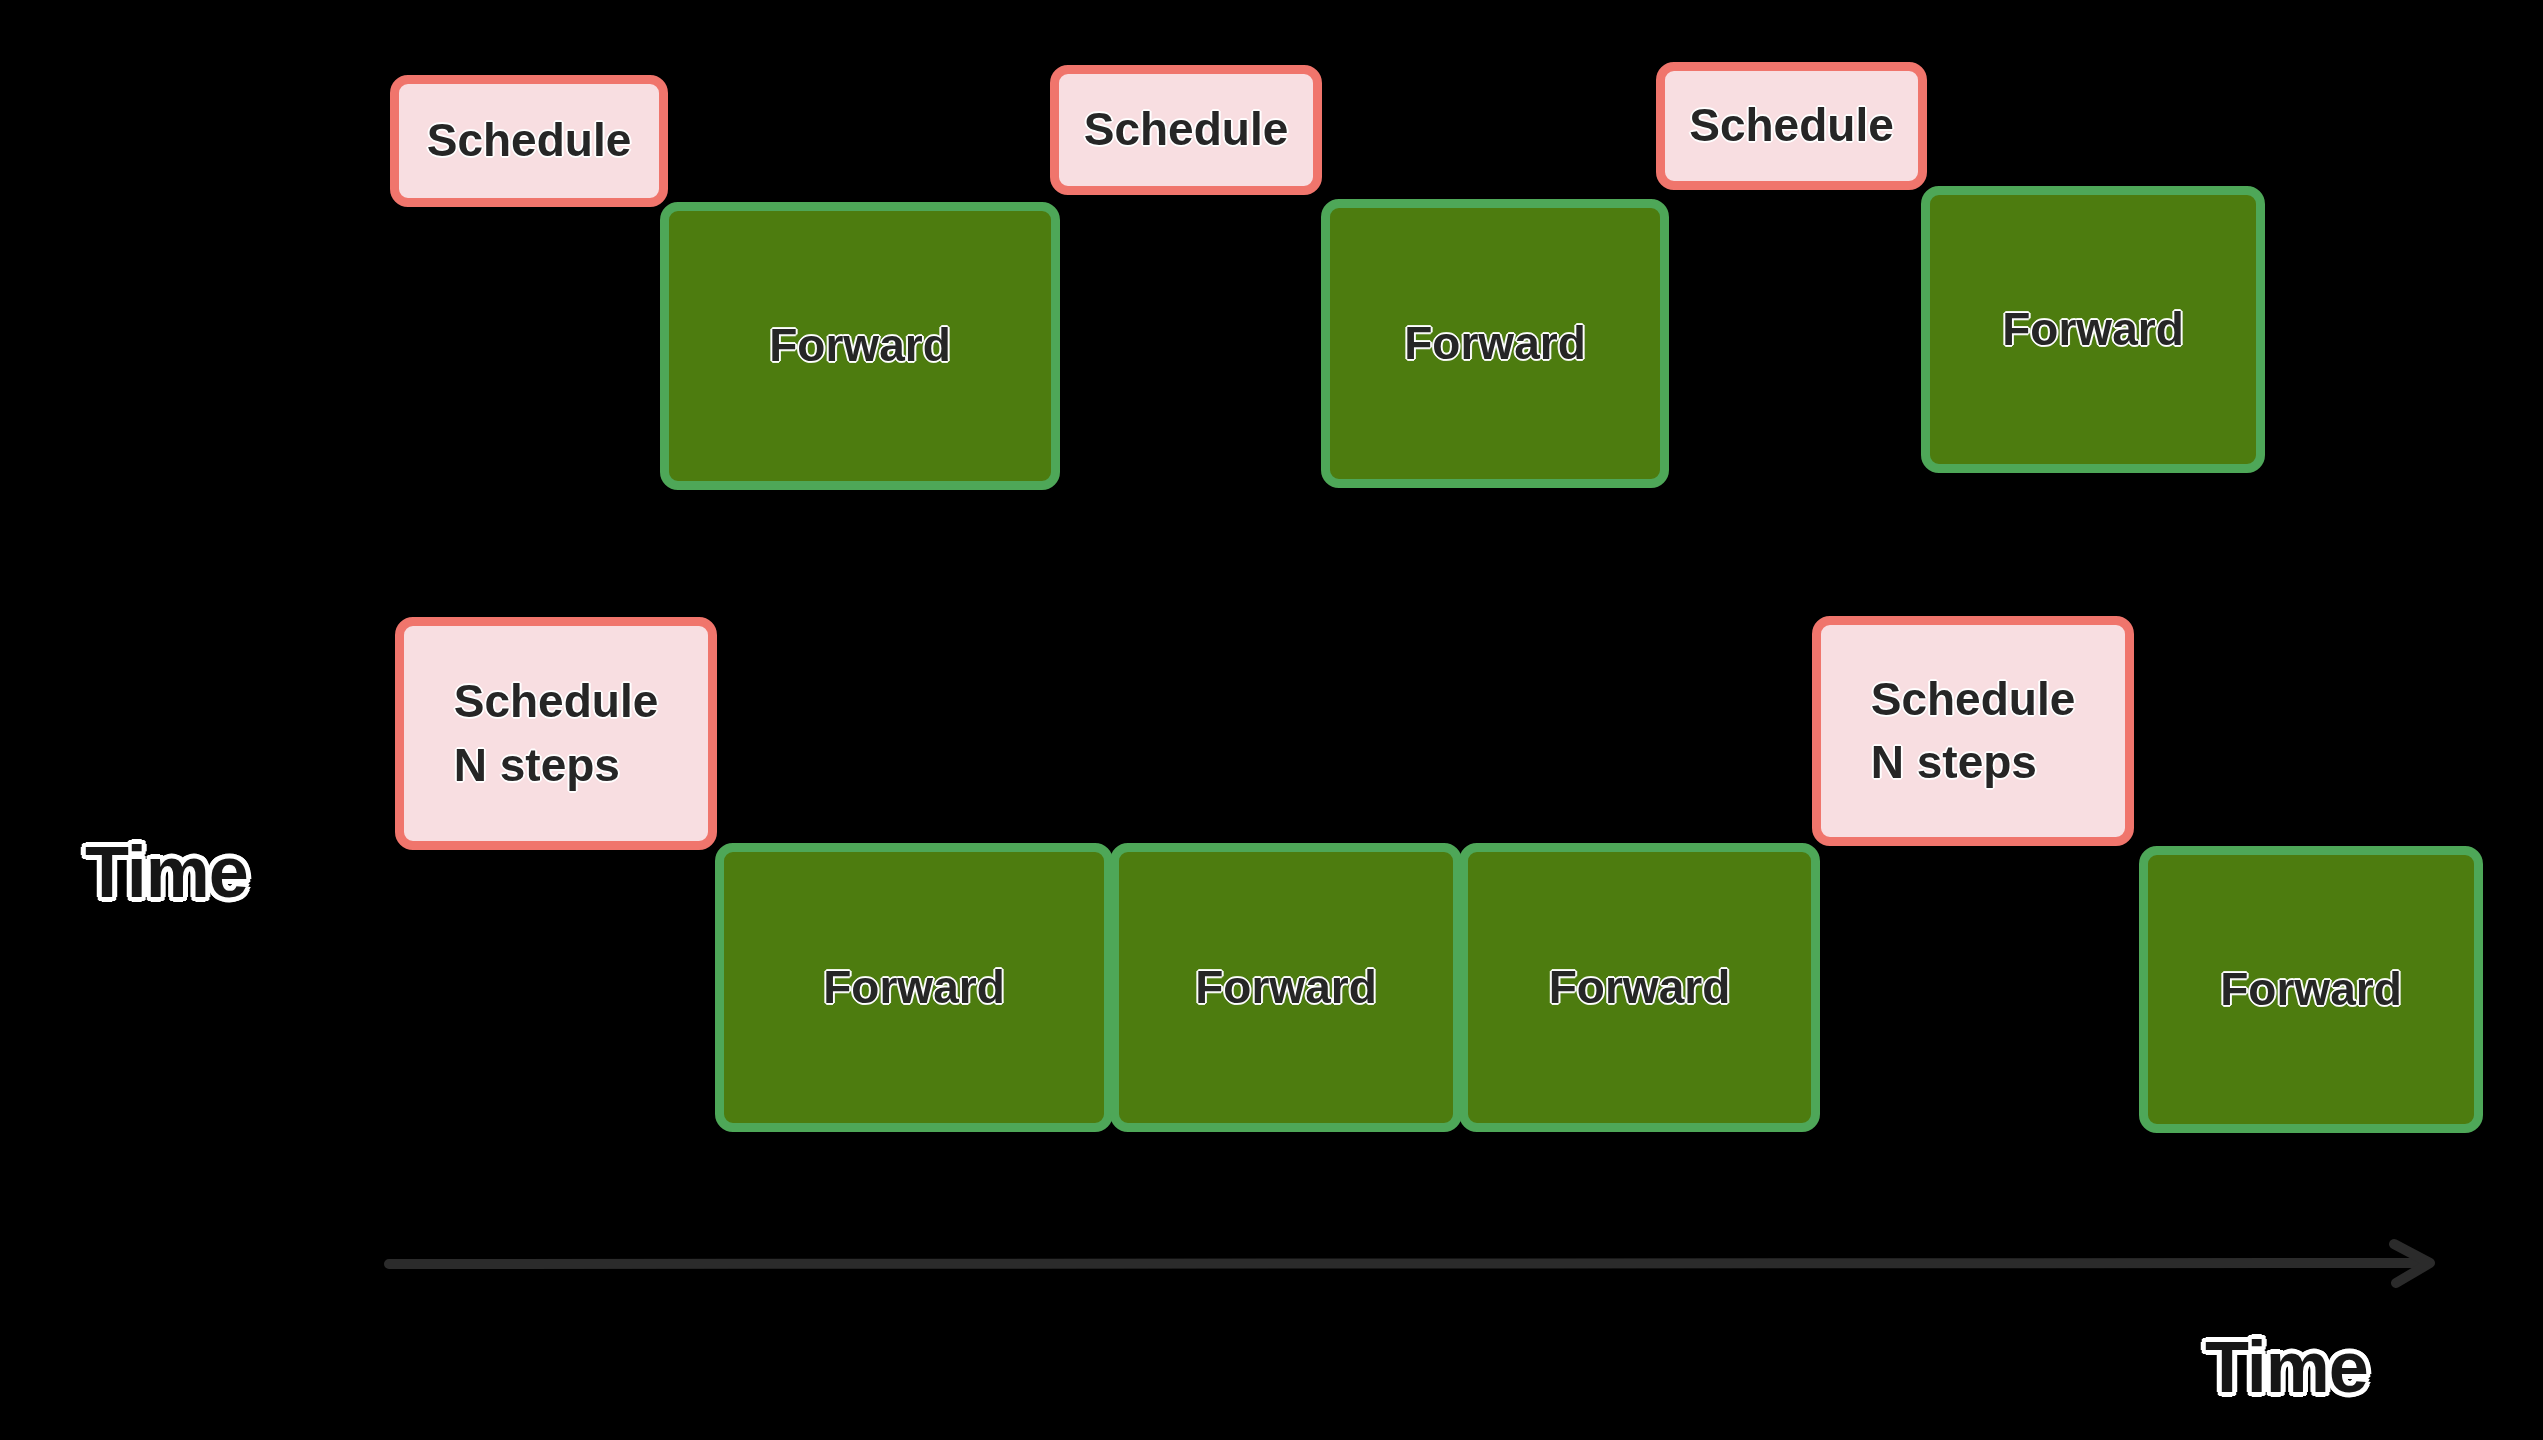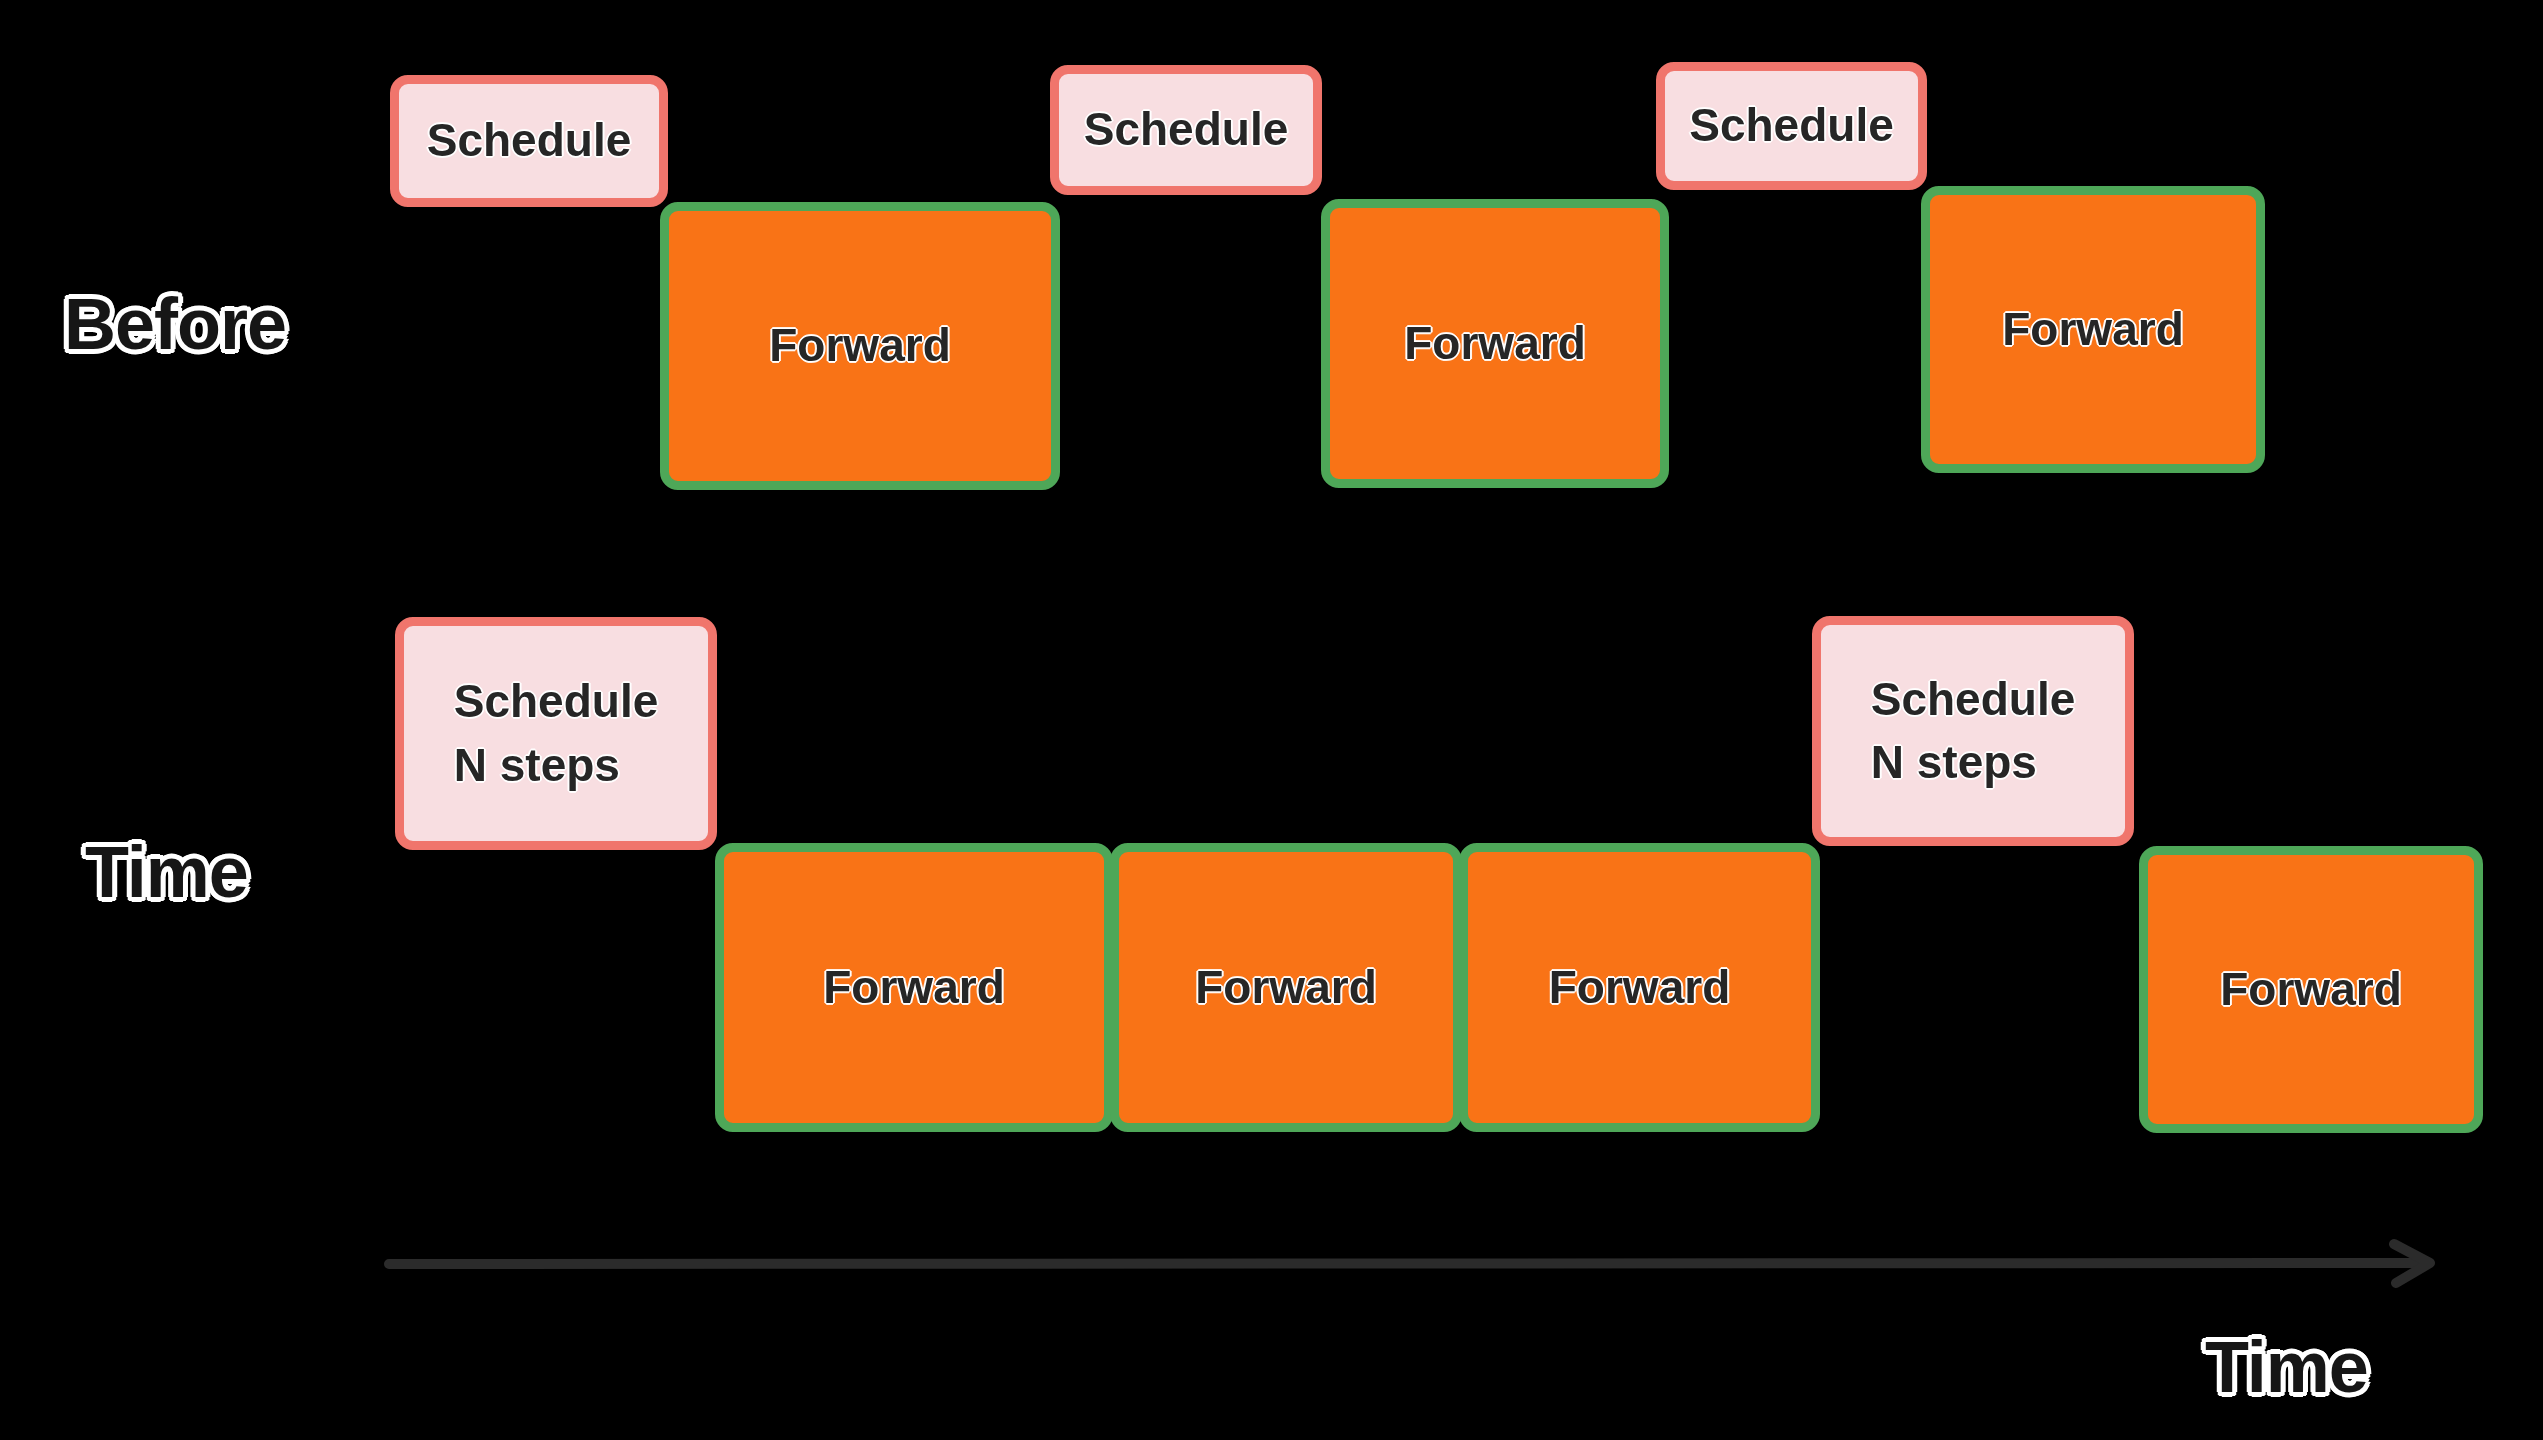--- a/index.html
+++ b/index.html
@@ -37,21 +37,21 @@
     align-items: center;
     justify-content: center;
     text-align: left;
   }
   .block.schedule {
     border: 9px solid #f0756c;
     background: #f8dee1;
   }
   .block.forward {
     border: 9px solid #4ea758;
-    background: #f97316;
+    background: #4d7c0f;
   }
   .block-label {
     font-size: 46px;
     font-weight: 700;
     line-height: 1.38;
     color: #262626;
     text-shadow:
       -2px 0 0 rgba(255,255,255,0.9), 2px 0 0 rgba(255,255,255,0.9),
       0 -2px 0 rgba(255,255,255,0.9), 0 2px 0 rgba(255,255,255,0.9),
       -1px -1px 0 rgba(255,255,255,0.9), -1px 1px 0 rgba(255,255,255,0.9),
@@ -63,21 +63,20 @@
     left: 0; top: 0;
     width: 2543px;
     height: 1440px;
   }
 </style>
 </head>
 <body>
 
 <div id="canvas">
 
-  <div class="row-label" style="left:64px; top:288px;">Before</div>
   <div class="row-label" style="left:85px; top:836px;">Time</div>
 
   <div class="block schedule" style="left:390px; top:75px;  width:278px; height:132px;">
     <span class="block-label">Schedule</span>
   </div>
   <div class="block forward" style="left:660px; top:202px; width:400px; height:288px;">
     <span class="block-label">Forward</span>
   </div>
   <div class="block schedule" style="left:1050px; top:65px; width:272px; height:130px;">
     <span class="block-label">Schedule</span>

